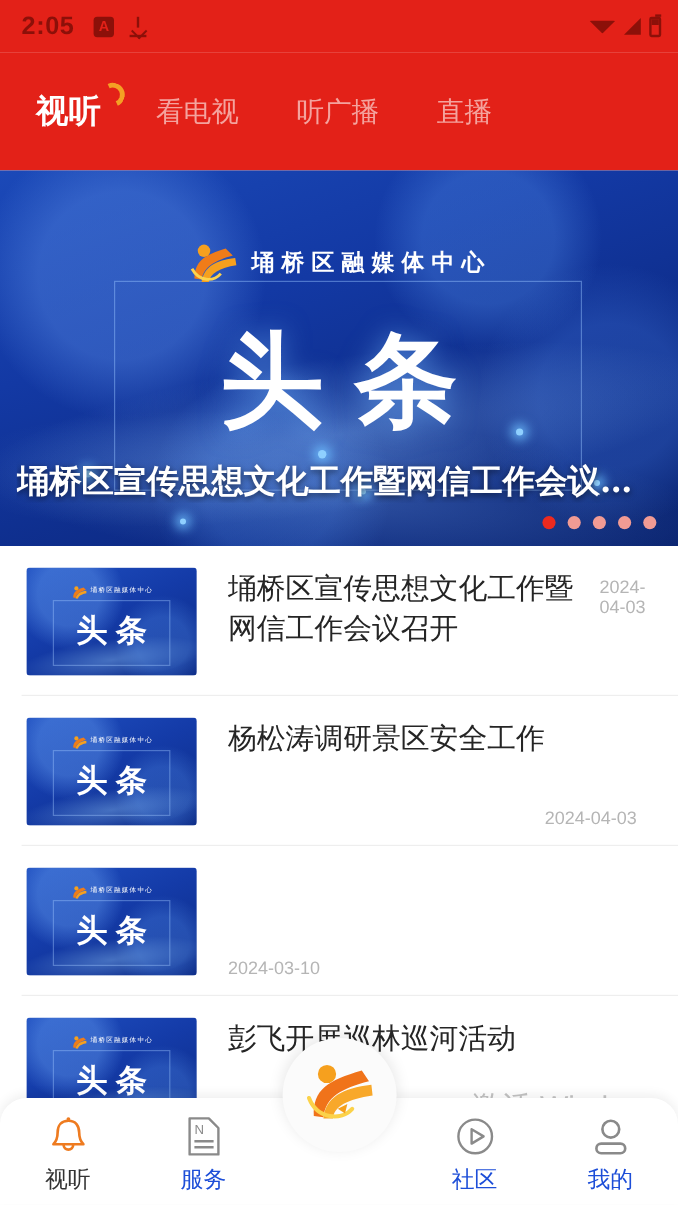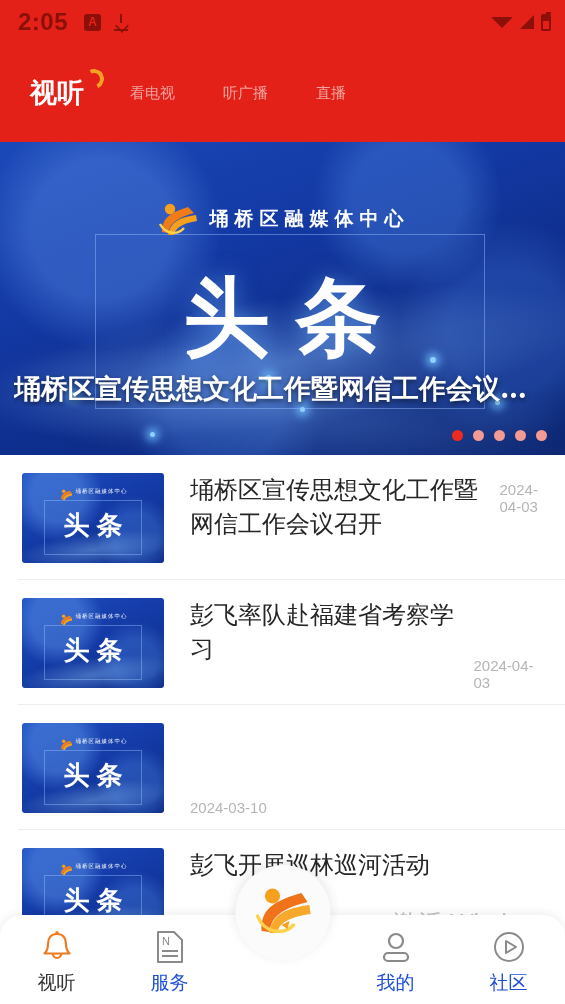--- a/index.html
+++ b/index.html
@@ -9,21 +9,21 @@
     background:#ffffff; overflow:hidden;
   }
   #app { position:relative; width:565px; height:1004px; background:#fff; overflow:hidden; }
 
   
   .statusbar {
     position:absolute; top:0; left:0; width:565px; height:44px;
     background:#e32118; display:flex; align-items:center;
     padding:0 14px 0 18px;
   }
-  .sb-time { color:#8c1009; font-size:24px; font-weight:600; letter-spacing:.5px; }
+  .sb-time { color:#8c1009; font-size:21px; font-weight:600; letter-spacing:.5px; }
   .sb-left-icons { display:flex; align-items:center; gap:12px; margin-left:16px; }
   .sb-appicon {
     width:17px; height:17px; border-radius:3px; background:#8c1009;
     color:#e32118; font-size:12px; font-weight:700; line-height:17px; text-align:center;
   }
   .sb-dl { width:16px; height:17px; position:relative; }
   .sb-dl::before{
     content:""; position:absolute; left:7px; top:0; width:2px; height:9px; background:#8c1009;
   }
   .sb-dl::after{
@@ -42,21 +42,21 @@
     width:10px; height:17px; border:2px solid #8c1009; border-radius:2px; position:relative;
     background:linear-gradient(#8c1009 40%, transparent 40%);
   }
   .ico-batt::before{ content:""; position:absolute; left:2.5px; top:-4px; width:5px; height:2px; background:#8c1009; }
 
   
   .tabbar {
     position:absolute; top:44px; left:0; width:565px; height:98px;
     background:#e32118; display:flex; align-items:center; padding-left:30px;
   }
-  .tab { position:relative; color:#f4a39e; font-size:15px; margin-right:48px; white-space:nowrap; }
+  .tab { position:relative; color:#f4a39e; font-size:23px; margin-right:48px; white-space:nowrap; }
   .tab.active { color:#ffffff; font-weight:700; font-size:27px; margin-right:46px; }
   .tab-swoosh {
     position:absolute; right:-20px; top:-6px; width:20px; height:20px;
     border:4px solid #f4a024; border-radius:50%;
     border-left-color:transparent; border-bottom-color:transparent;
     transform:rotate(20deg);
   }
 
   
   .banner {
@@ -87,21 +87,21 @@
   .logo-mark { width:42px; height:34px; position:relative; }
   .logo-mark svg { width:42px; height:34px; display:block; }
   .banner-org { color:#ffffff; font-size:19px; font-weight:700; letter-spacing:6px; }
   .banner-big {
     position:absolute; left:0; top:118px; width:565px; text-align:center;
     color:#ffffff; font-size:86px; font-weight:700; letter-spacing:26px;
     text-indent:26px; font-family:"DejaVu Serif","Liberation Serif",serif;
     text-shadow:0 0 22px rgba(120,185,255,.55);
   }
   .banner-caption {
-    position:absolute; left:14px; bottom:48px; width:540px;
+    position:absolute; left:14px; bottom:36px; width:540px;
     color:#ffffff; font-size:27px; font-weight:700;
     text-shadow:0 2px 5px rgba(0,0,0,.6);
     white-space:nowrap; overflow:hidden;
     font-family:"DejaVu Serif","Liberation Serif",serif;
   }
   .dots { position:absolute; right:18px; bottom:14px; display:flex; gap:10px; }
   .dot { width:11px; height:11px; border-radius:50%; background:#f19b94; }
   .dot.active { background:#ec2a1f; }
 
   
@@ -262,21 +262,21 @@
                 <circle cx="14" cy="7" r="5.2" fill="#f6a01e"></circle>
                 <path d="M6 30 C6 15, 16 10, 32 5 L38 11 C24 15, 14 20, 12 31 Z" fill="#f07c18"></path>
                 <path d="M12 33 C14 20, 24 15, 40 13 L41 19 C27 21, 19 26, 18 33 Z" fill="#f6a01e"></path>
               </svg>
           </span>
           <span class="torg">埇桥区融媒体中心</span>
         </div>
         <div class="tbig">头条</div>
       </div>
       <div class="row-body">
-        <div class="row-title">彭飞率队赴福建省考察学习</div>
+        <div class="row-title">杨松涛调研景区安全工作</div>
         <div class="row-date">2024-04-03</div>
       </div>
       <div class="sep"></div>
     </div>
 
     <div class="row">
       <div class="thumb">
         <div class="tstreak"></div>
         <div class="tframe"></div>
         <div class="tlogo-row">
@@ -346,36 +346,36 @@
           <path d="M7 21 h16 M7 26 h16"></path>
         </svg>
       </span>
       <span class="nav-label">服务</span>
     </div>
 
     <div class="nav-item spacer"></div>
 
     <div class="nav-item">
       <span class="nav-ico">
+        <svg width="34" height="34" viewBox="0 0 34 34" fill="none" stroke="#8a8a8a" stroke-width="2">
+          <circle cx="17" cy="17" r="14"></circle>
+          <path d="M14 11 L24 17 L14 23 Z" stroke-linejoin="round"></path>
+        </svg>
+      </span>
+      <span class="nav-label">社区</span>
+    </div>
+
+    <div class="nav-item">
+      <span class="nav-ico">
         <svg width="32" height="34" viewBox="0 0 32 34" fill="none" stroke="#8a8a8a" stroke-width="2.2">
           <circle cx="16" cy="11" r="7"></circle>
           <rect x="4" y="23" width="24" height="8" rx="4"></rect>
         </svg>
       </span>
       <span class="nav-label">我的</span>
-    </div>
-
-    <div class="nav-item">
-      <span class="nav-ico">
-        <svg width="34" height="34" viewBox="0 0 34 34" fill="none" stroke="#8a8a8a" stroke-width="2">
-          <circle cx="17" cy="17" r="14"></circle>
-          <path d="M14 11 L24 17 L14 23 Z" stroke-linejoin="round"></path>
-        </svg>
-      </span>
-      <span class="nav-label">社区</span>
     </div>
   </div>
 
   <div class="fab">
     <span>
       <svg viewBox="0 0 62 52">
         <circle cx="21" cy="11" r="7.6" fill="#f6a01e"></circle>
         <path d="M10 46 C9 24, 22 16, 50 8 L56 17 C33 23, 20 30, 18 47 Z" fill="#f0731a"></path>
         <path d="M18 48 C20 30, 34 23, 58 20 L59 29 C38 32, 27 38, 26 48 Z" fill="#f8a82a"></path>
         <path d="M6 31 C13 49, 33 50, 42 40" stroke="#fbd24a" stroke-width="3.4" fill="none" stroke-linecap="round"></path>

